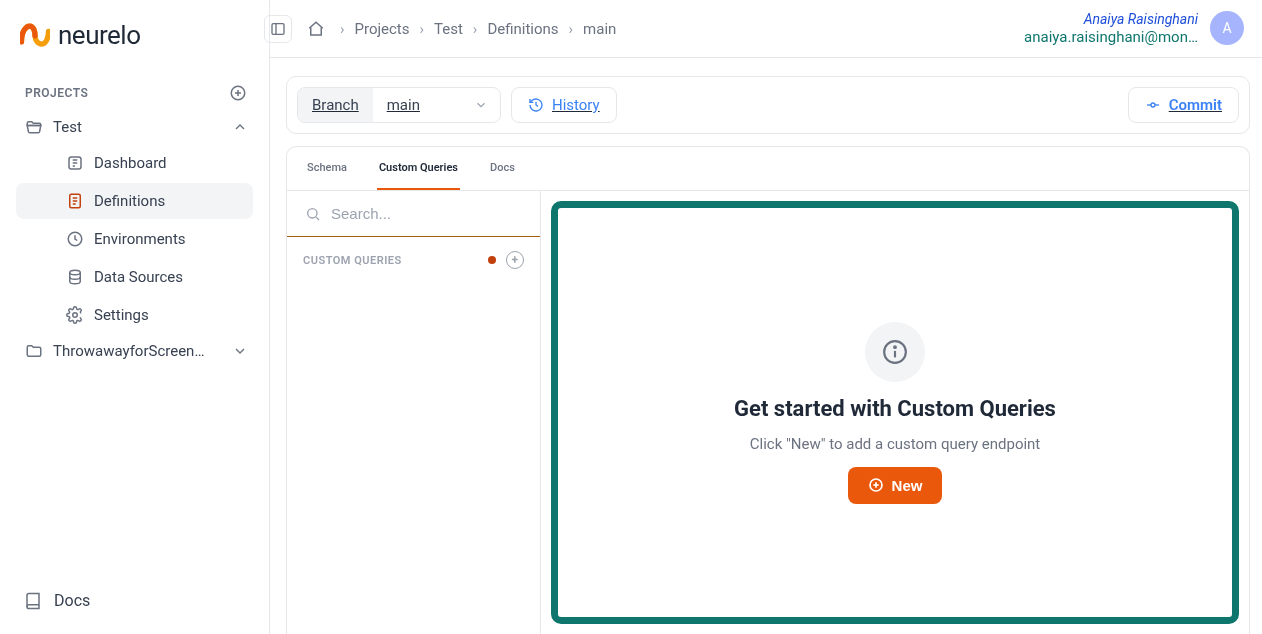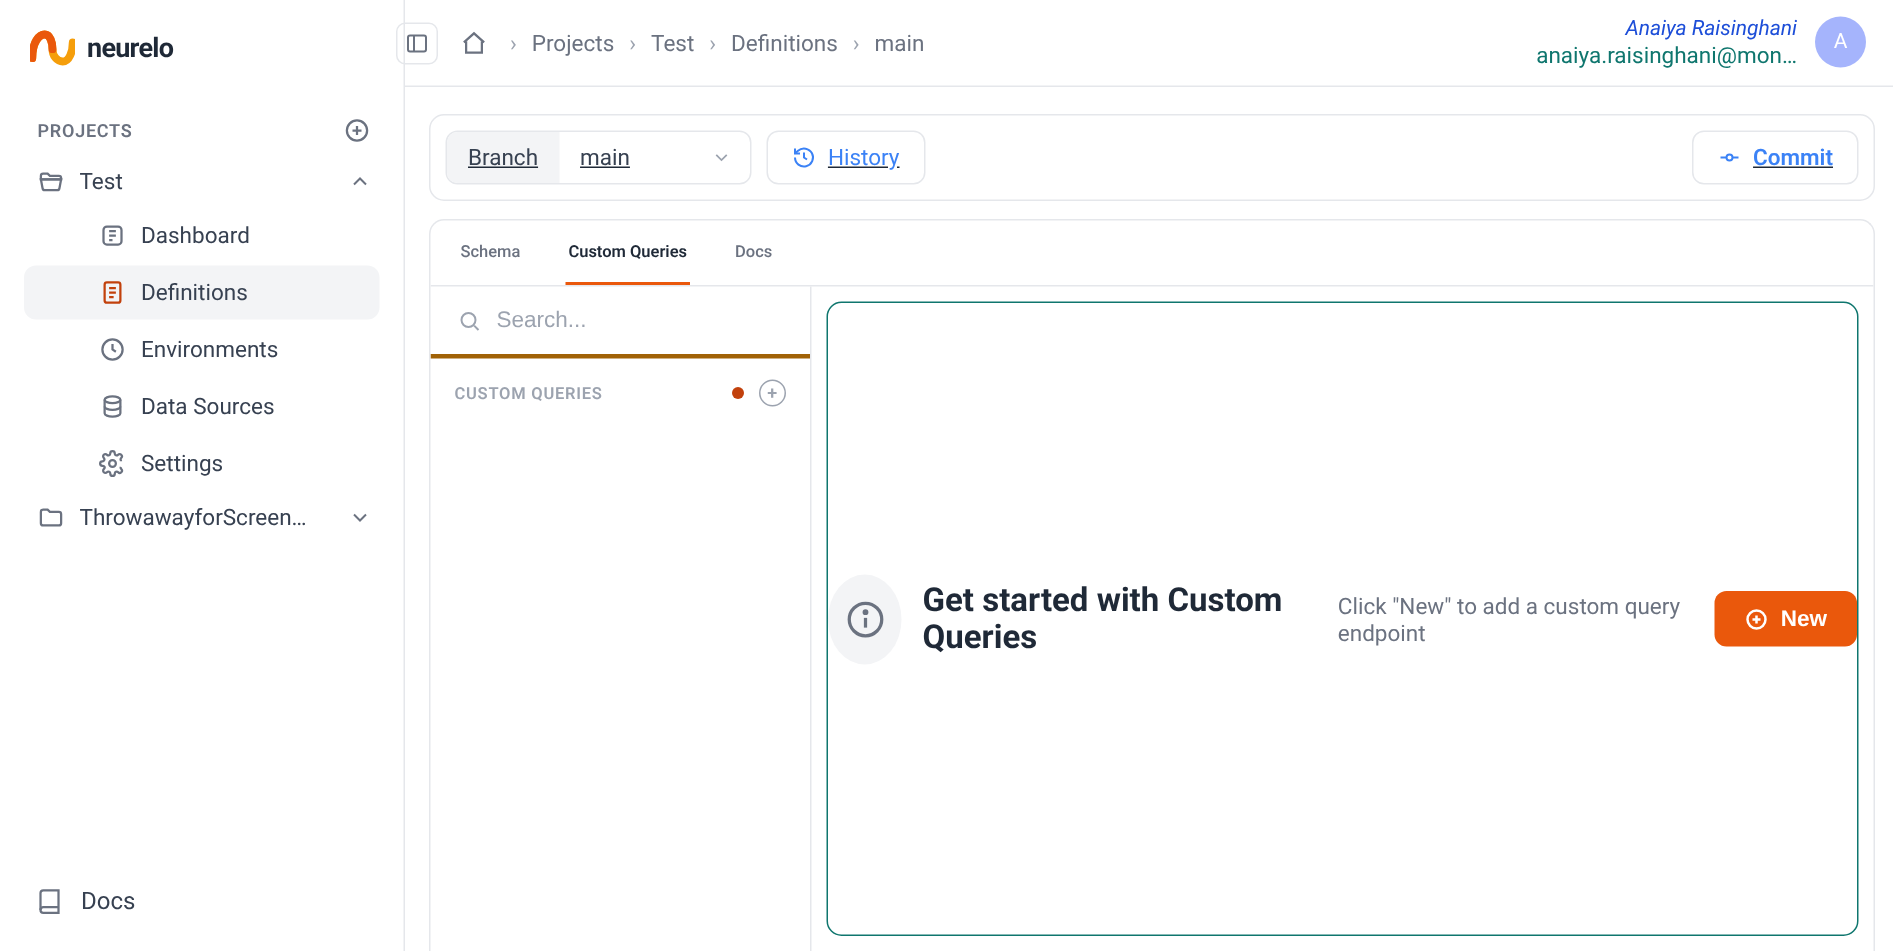--- a/index.html
+++ b/index.html
@@ -17,21 +17,21 @@
   
   .sidebar {
     width: 270px;
     border-right: 1px solid #e5e7eb;
     display: flex;
     flex-direction: column;
     padding: 10px 0;
   }
   .logo-row { display: flex; align-items: center; padding: 10px 20px 22px 20px; }
   .logo-mark { width: 30px; height: 24px; position: relative; margin-right: 8px; }
-  .logo-text { font-size: 18px; font-weight: 700; color: #1f2937; letter-spacing: -0.5px; }
+  .logo-text { font-size: 26px; font-weight: 400; color: #1f2937; letter-spacing: -0.5px; }
   .projects-header {
     display: flex; align-items: center; justify-content: space-between;
     padding: 10px 20px 6px 25px;
     color: #6b7280; font-size: 12px; font-weight: 600; letter-spacing: 0.5px;
   }
   .projects-header .plus-btn { width: 22px; height: 22px; display:flex; align-items:center; justify-content:center; color:#6b7280; border-radius:50%; cursor:pointer; }
   .project-item {
     display: flex; align-items: center; padding: 8px 20px 8px 25px;
     cursor: pointer; color: #374151; font-size: 15px;
     justify-content: space-between;
@@ -102,30 +102,30 @@
 
   
   .content-shell { border:1px solid #e5e7eb; border-radius:10px 10px 0 0; margin:12px 12px 0 16px; flex:1; display:flex; flex-direction:column; overflow:hidden; border-bottom:none; }
   .tabstrip { display:flex; gap:28px; padding:0 18px; border-bottom:1px solid #e5e7eb; }
   .tab { padding:14px 2px; font-size:11px; color:#6b7280; cursor:pointer; border-bottom:2px solid transparent; font-weight:500; }
   .tab.active { color:#1f2937; border-bottom-color:#ea580c; font-weight:600; }
 
   
   .workarea { flex:1; display:flex; min-height:0; }
   .leftpane { width:254px; border-right:1px solid #e5e7eb; display:flex; flex-direction:column; }
-  .searchbox { display:flex; align-items:center; gap:10px; padding:14px 18px; border-bottom:3px solid #a16207; }
+  .searchbox { display:flex; align-items:center; gap:10px; padding:14px 18px; border-bottom:1px solid #a16207; }
   .searchbox input { border:none; outline:none; font-size:15px; width:100%; color:#374151; }
   .searchbox input::placeholder { color:#9ca3af; }
   .cq-header { display:flex; align-items:center; justify-content:space-between; padding:14px 16px; color:#9ca3af; font-size:11px; font-weight:600; letter-spacing:0.5px; }
   .cq-header .rightctl { display:flex; align-items:center; gap:10px; }
   .dot { width:8px; height:8px; border-radius:50%; background:#c2410c; }
   .plus-circ { width:18px; height:18px; border:1.5px solid #9ca3af; border-radius:50%; display:flex; align-items:center; justify-content:center; color:#9ca3af; font-size:12px; cursor:pointer; }
 
   .rightpane { flex:1; padding:10px; }
-  .canvas { border:1px solid #0f766e; border-radius:10px; height:100%; display:flex; align-items:center; justify-content:flex-end; gap:14px; }
+  .canvas { border:7px solid #0f766e; border-radius:10px; height:100%; display:flex; flex-direction:column; align-items:center; justify-content:center; gap:14px; }
   .big-icon { width:60px; height:60px; border-radius:50%; background:#f3f4f6; display:flex; align-items:center; justify-content:center; color:#6b7280; }
   .empty-title { font-size:22px; font-weight:700; color:#1f2937; }
   .empty-sub { font-size:15px; color:#6b7280; }
   .new-btn { background:#ea580c; color:#fff; border:none; border-radius:8px; padding:10px 20px; font-size:15px; font-weight:600; display:flex; align-items:center; gap:8px; cursor:pointer; }
 
   svg { display:block; }
 </style>
 </head>
 <body>
 

